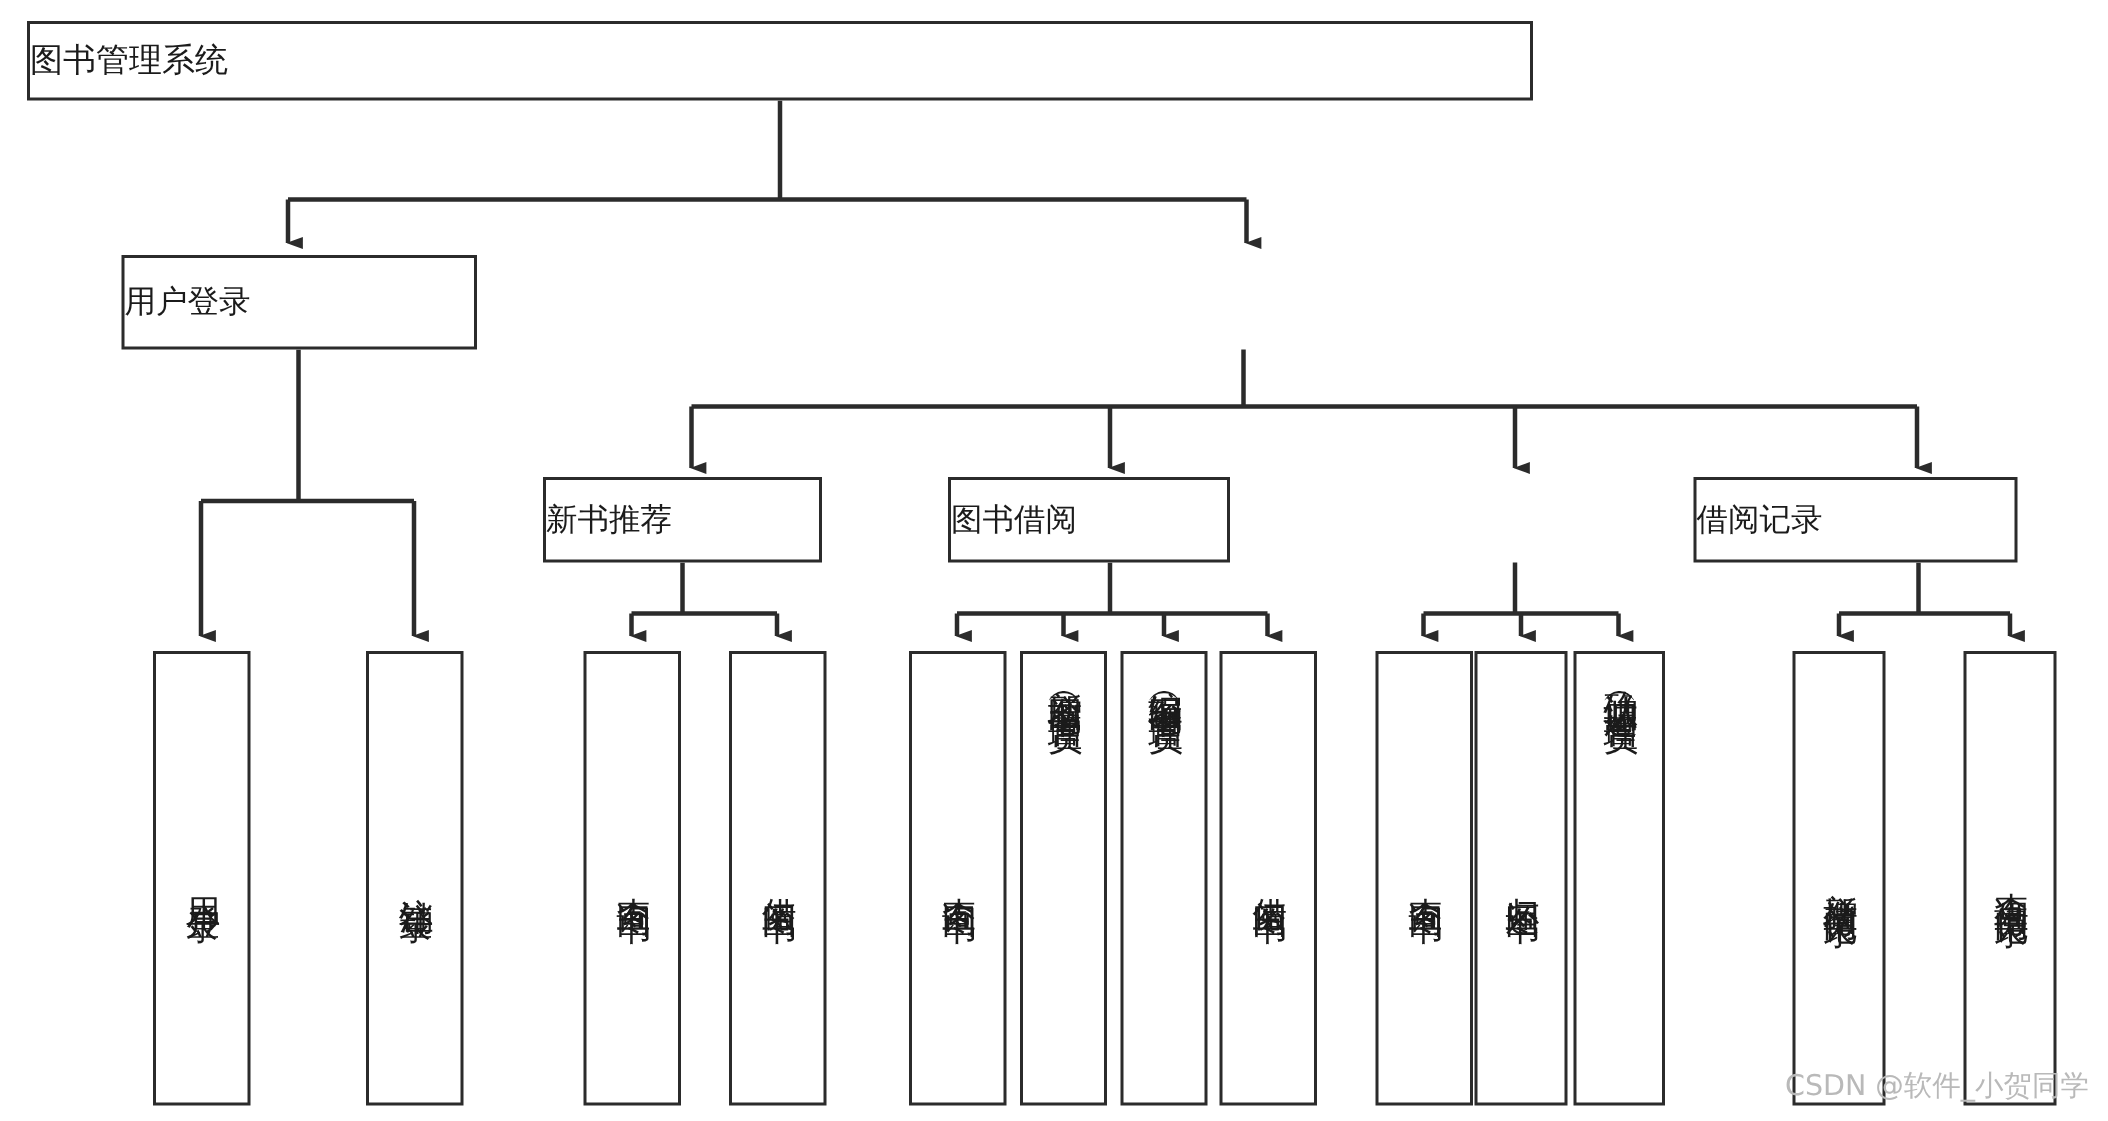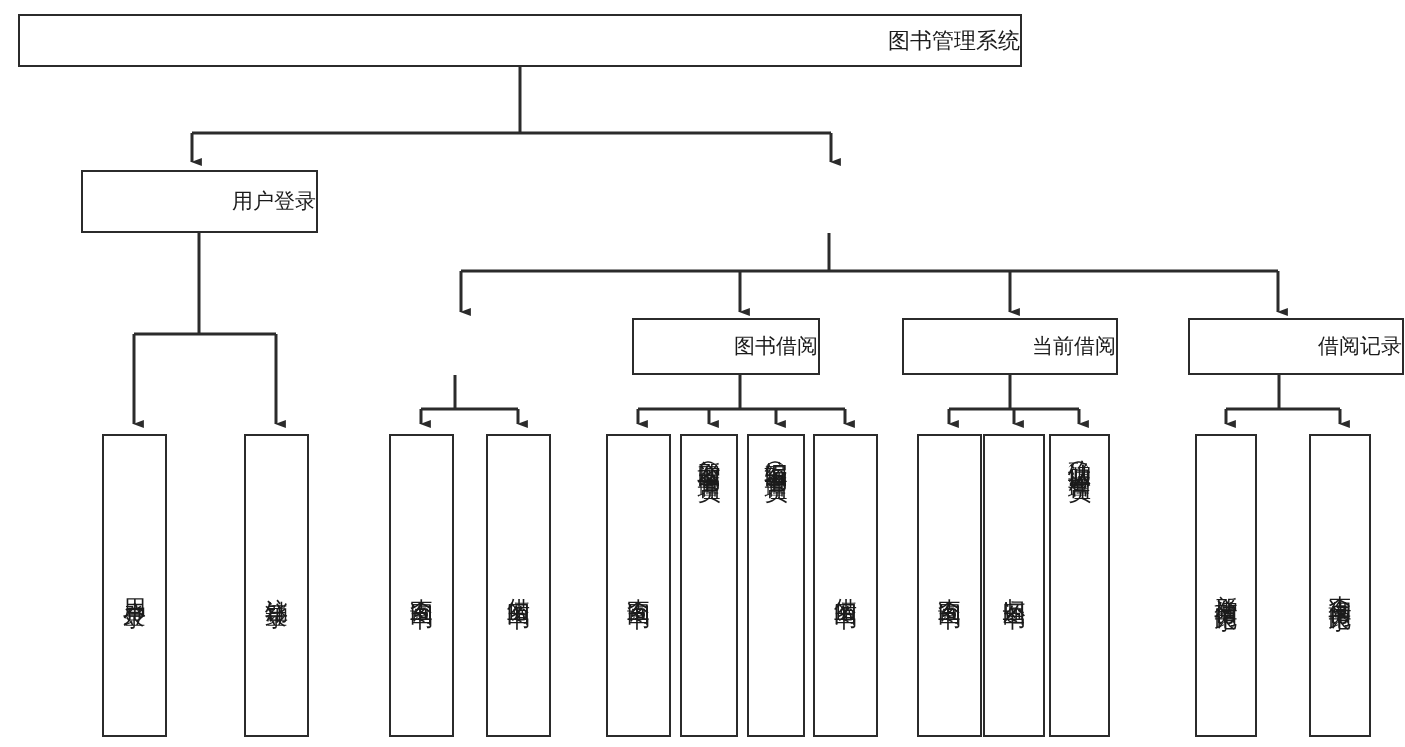--- a/index.html
+++ b/index.html
@@ -10,21 +10,21 @@
   #stage{position:relative;width:1405px;height:747px;background:#fff;}
   svg#wires{position:absolute;left:0;top:0;width:1405px;height:747px;}
 
   .node{
     position:absolute;
     box-sizing:border-box;
     background:#ffffff;
     border:2px solid #2b2b2b;
     display:flex;
     align-items:center;
-    justify-content:flex-end;
+    justify-content:flex-start;
   }
   .node .label{
     color:#1b1b1b;
     line-height:1.08;
     white-space:nowrap;
     text-align:center;
   }
   
   .h-node .label{font-size:21px;}
   #n-root .label{font-size:22px;}
@@ -109,27 +109,27 @@
   </svg>
 
   <div class="node h-node" id="n-root" style="left:18px;top:14px;width:1004px;height:53px;">
     <span class="label">图书管理系统</span>
   </div>
 
   <div class="node h-node" style="left:81px;top:170px;width:237px;height:63px;">
     <span class="label">用户登录</span>
   </div>
 
+  <div class="node h-node" style="left:362px;top:318px;width:186px;height:57px;">
+    <span class="label">新书推荐</span>
+  </div>
   <div class="node h-node" style="left:632px;top:318px;width:188px;height:57px;">
     <span class="label">图书借阅</span>
   </div>
-  <div class="node h-node" style="left:902px;top:318px;width:216px;height:57px;">
-    <span class="label">当前借阅</span>
-  </div>
-  <div class="node h-node" style="left:1188px;top:318px;width:216px;height:57px;">
+  <div class="node h-node" style="left:1129px;top:318px;width:216px;height:57px;">
     <span class="label">借阅记录</span>
   </div>
 
   <div class="node v-node v-center" style="left:102px;top:434px;width:65px;height:303px;">
     <span class="label">用户登录</span>
   </div>
   <div class="node v-node v-center" style="left:244px;top:434px;width:65px;height:303px;">
     <span class="label">注销登录</span>
   </div>
 
@@ -163,14 +163,15 @@
     <span class="label">确认归还（管理员）</span>
   </div>
 
   <div class="node v-node v-center" style="left:1195px;top:434px;width:62px;height:303px;">
     <span class="label">新增借阅记录</span>
   </div>
   <div class="node v-node v-center" style="left:1309px;top:434px;width:62px;height:303px;">
     <span class="label">查询借阅记录</span>
   </div>
 
+  <div id="watermark">CSDN @软件_小贺同学</div>
 
 </div>
 
 </body></html>

